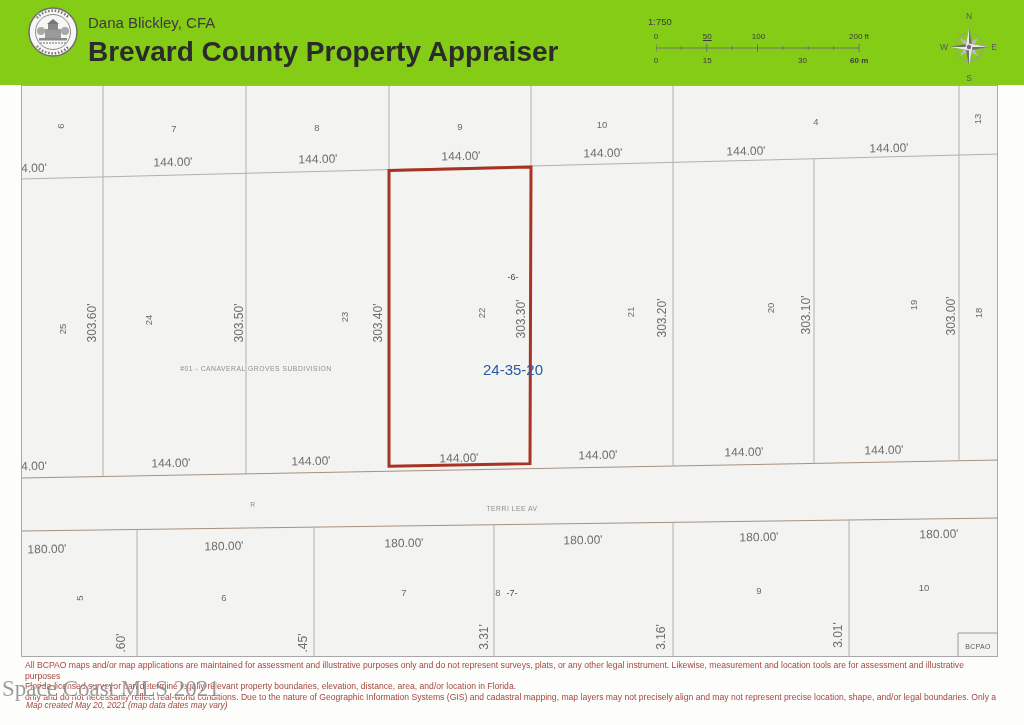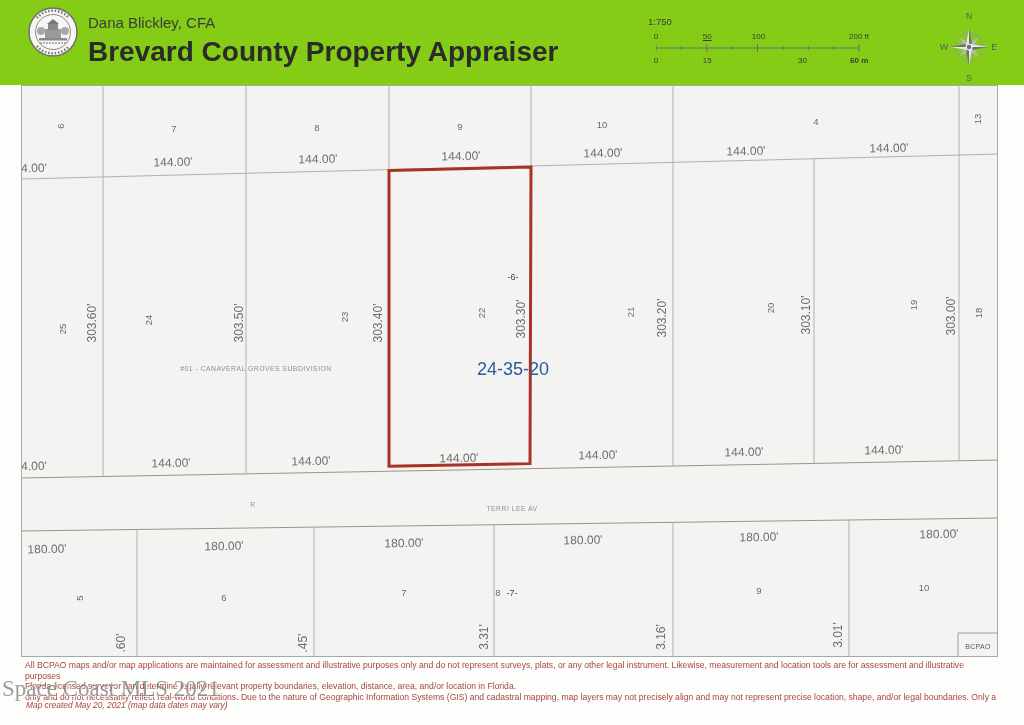--- a/index.html
+++ b/index.html
@@ -29,21 +29,21 @@
       background:#f3f3f1;border:1px solid #a8a8a8;overflow:hidden;box-sizing:border-box;}
   #map-lines{position:absolute;left:0;top:0;}
   .mtext{position:absolute;white-space:nowrap;transform:translate(-50%,-50%);
          color:var(--label-gray);line-height:1;}
   .rot{transform:translate(-50%,-50%) rotate(-90deg);}
   .dim{font-size:12px;}
   .dim.slant{transform:translate(-50%,-50%) rotate(-1.5deg);}
   .lot{font-size:9.5px;color:#6a6a6a;}
   .small-label{font-size:6.8px;letter-spacing:.5px;color:#8f8f8f;}
   .section{font-size:9px;color:#474747;}
-  .parcel-id{font-size:18px;color:var(--parcel-id-text);}
+  .parcel-id{font-size:15px;color:var(--parcel-id-text);}
   .bcpao{font-size:7px;color:#5a5a5a;letter-spacing:.3px;}
 
   
   #disclaimer{position:absolute;left:25px;top:660px;width:974px;
       font-size:8.6px;line-height:10.6px;color:var(--disclaimer-red);}
   #map-created{position:absolute;left:26px;top:700px;font-size:8.4px;font-style:italic;
       color:var(--disclaimer-red);}
   #watermark{position:absolute;left:2px;top:676px;font-family:"Liberation Serif",serif;
       font-size:23px;letter-spacing:0px;color:rgba(95,95,95,0.62);
       text-shadow:1px 1px 0 rgba(255,255,255,.8);}

